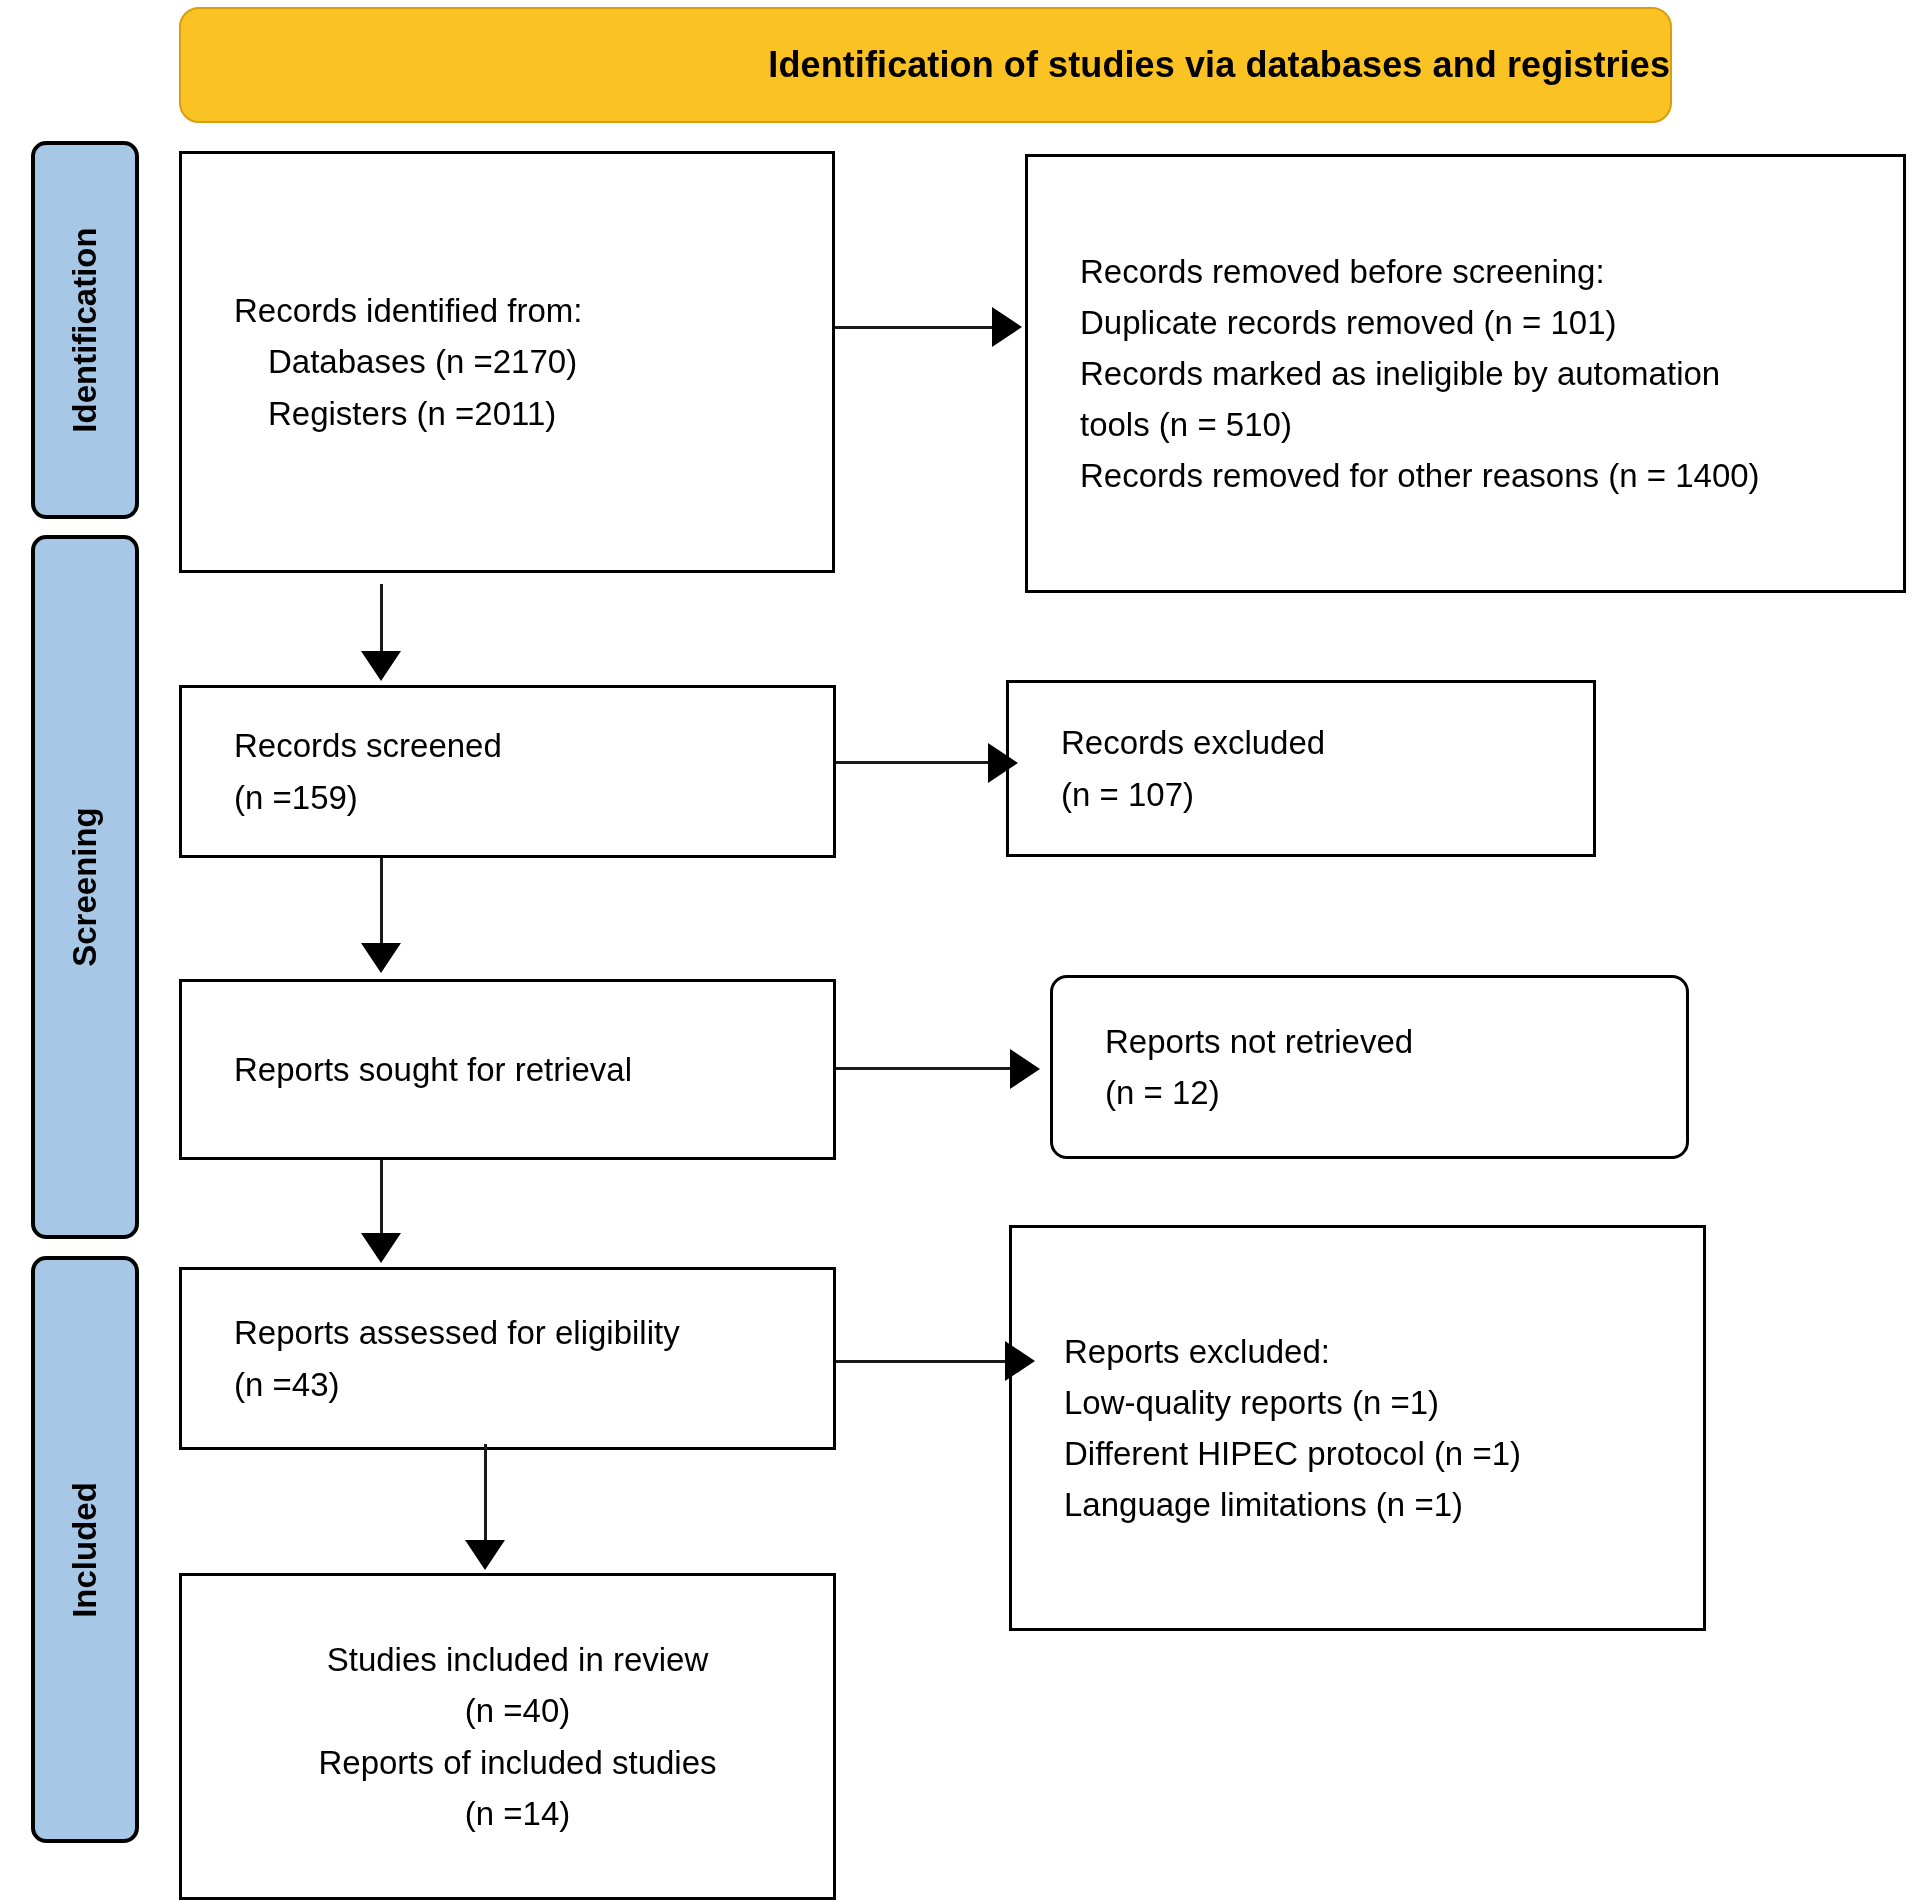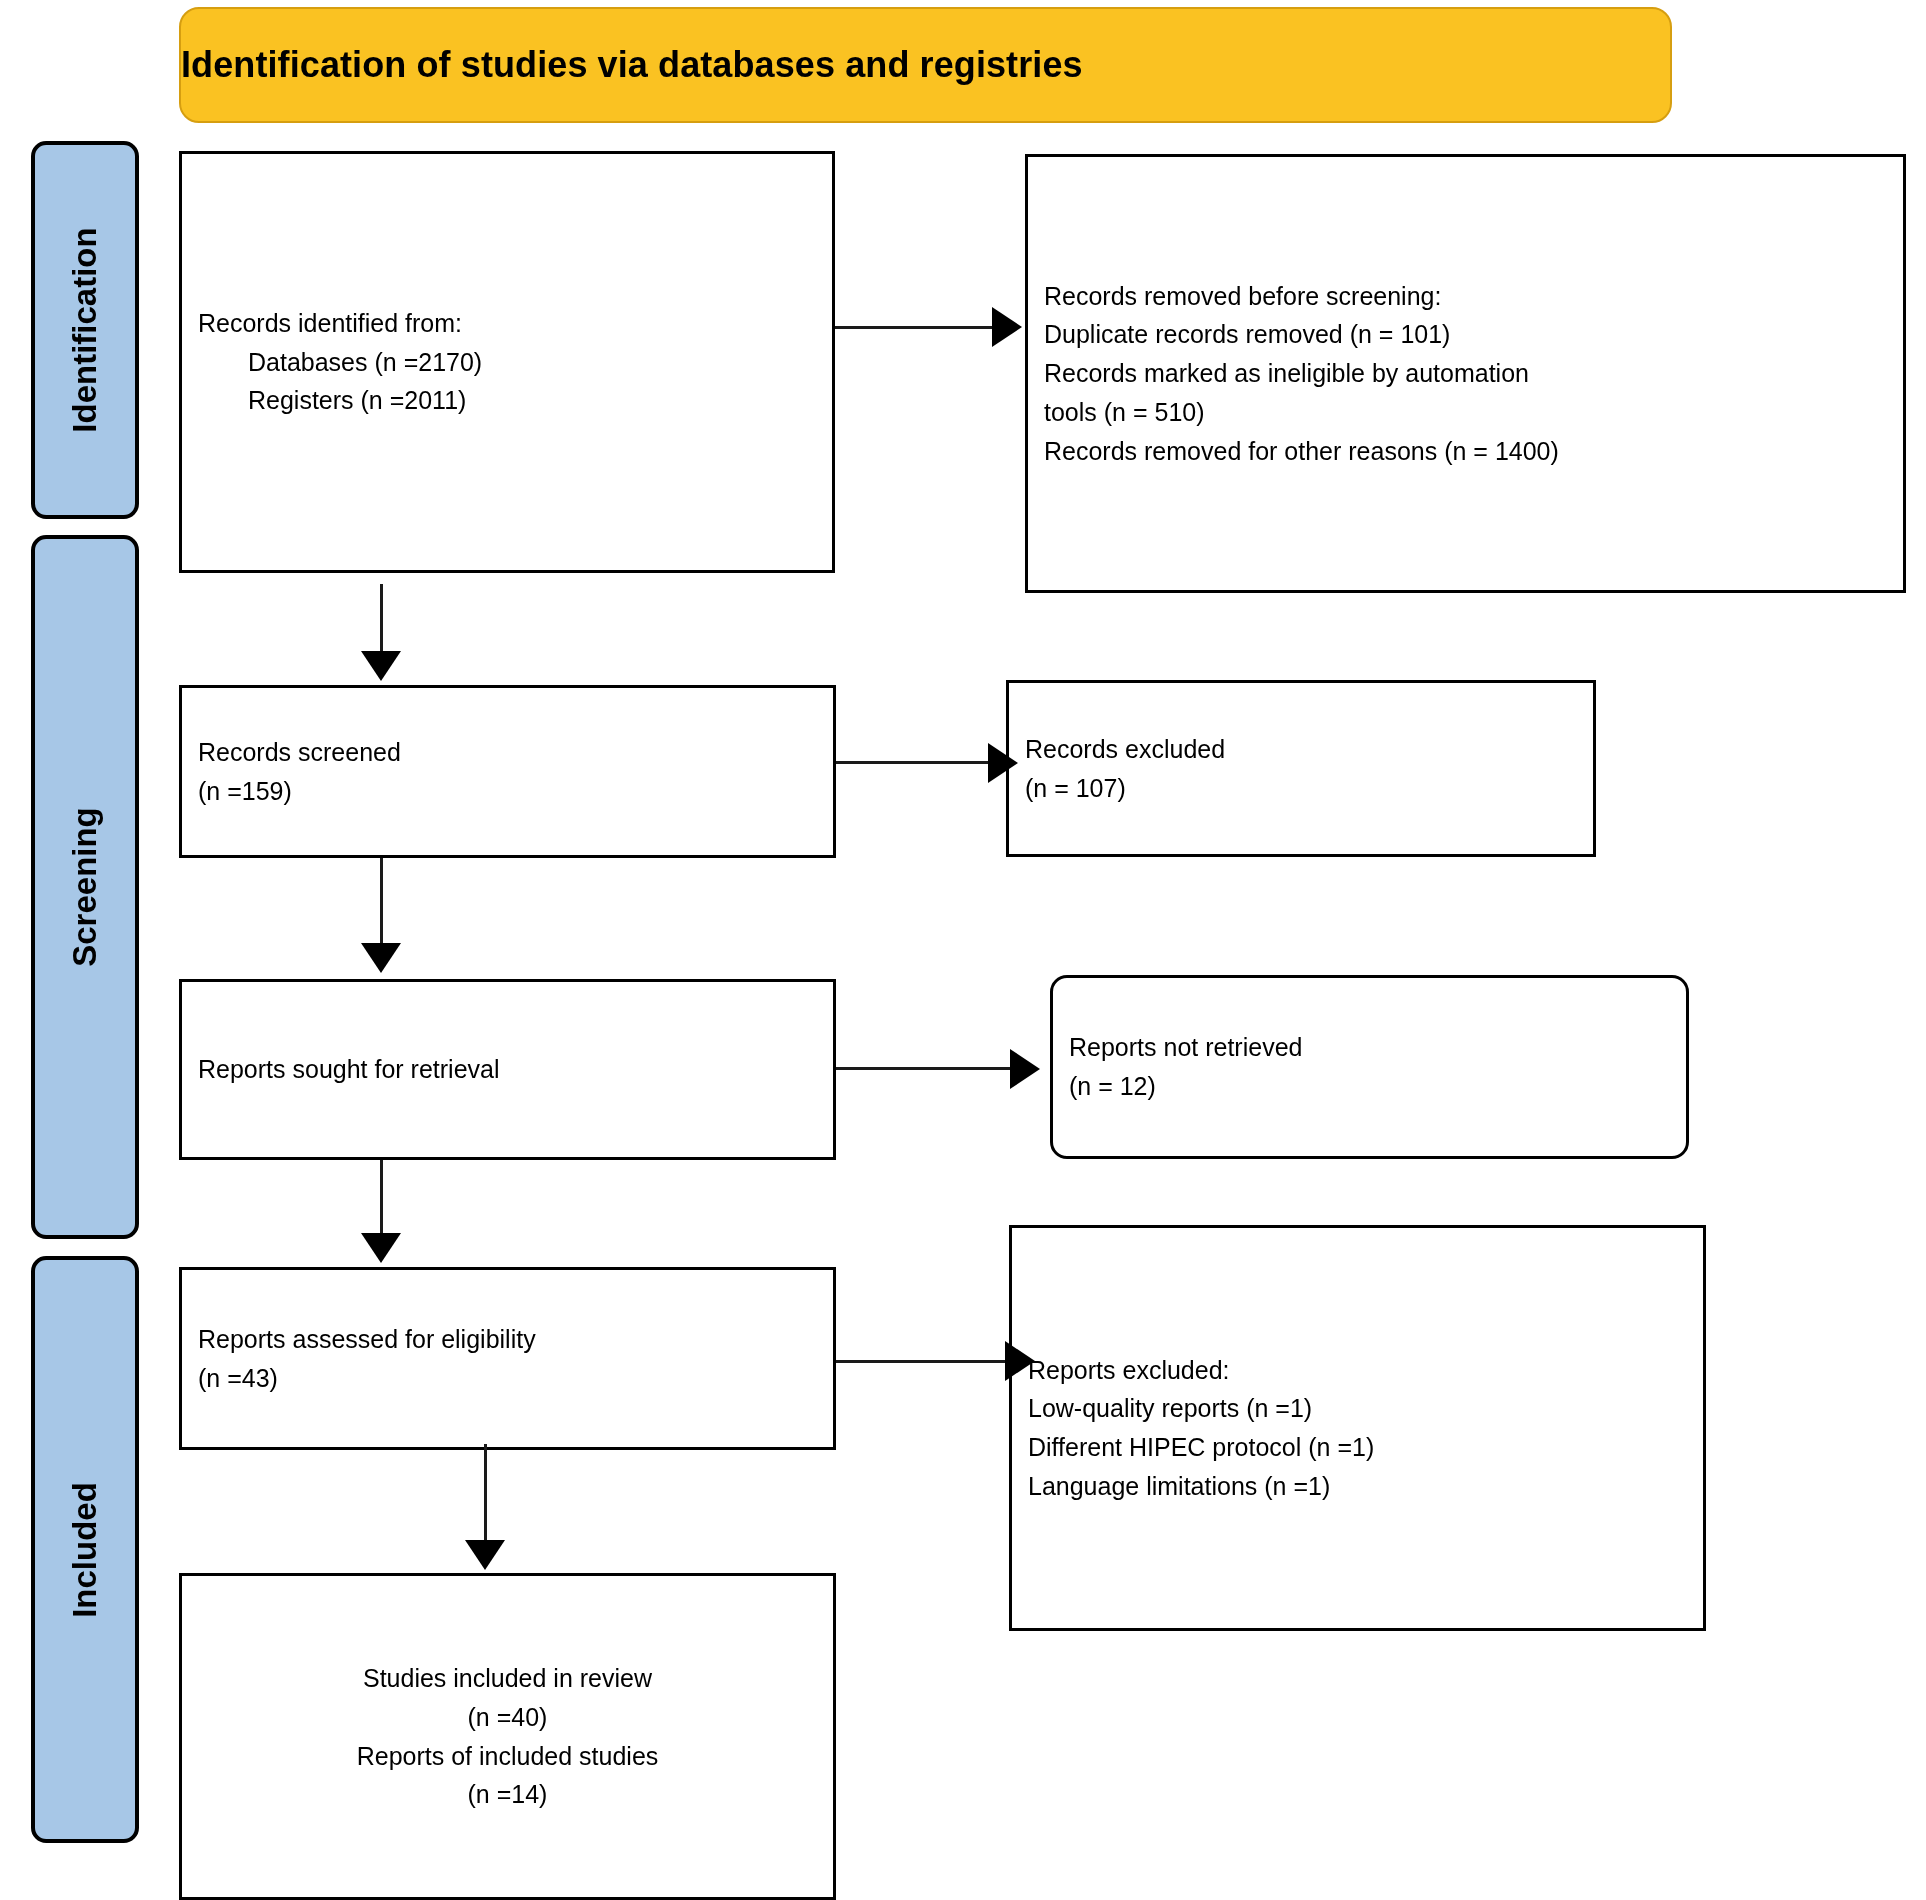--- a/index.html
+++ b/index.html
@@ -24,21 +24,21 @@
     left: 179px;
     top: 7px;
     width: 1493px;
     height: 116px;
     background: #FAC222;
     border: 2.9px solid #D69E10;
     border-radius: 20px;
     box-sizing: border-box;
     display: flex;
     align-items: center;
-    justify-content: flex-start;
+    justify-content: flex-end;
   }
   .banner-title {
     font-size: 36px;
     font-weight: bold;
     color: #000000;
     letter-spacing: 0.1px;
     text-align: center;
   }
 
   
@@ -68,25 +68,26 @@
   .box {
     position: absolute;
     background: #ffffff;
     border: 3.5px solid #000000;
     box-sizing: border-box;
     display: flex;
     flex-direction: column;
     justify-content: center;
   }
   .box-text {
-    font-size: 25px;
+    font-size: 33px;
     line-height: 1.55;
     color: #000000;
-    padding: 0 16px;
+    padding: 0 32px;
     white-space: pre-wrap;
+    margin-left: 20px;
   }
   .box-text.indent { padding-left: 66px; }
   .box-text.justify {
     text-align: justify;
     text-align-last: left;
     padding-right: 16.4px;
   }
 
   
   #box-identified   { left: 179px;  top: 151px;  width: 656px; height: 422px; }

